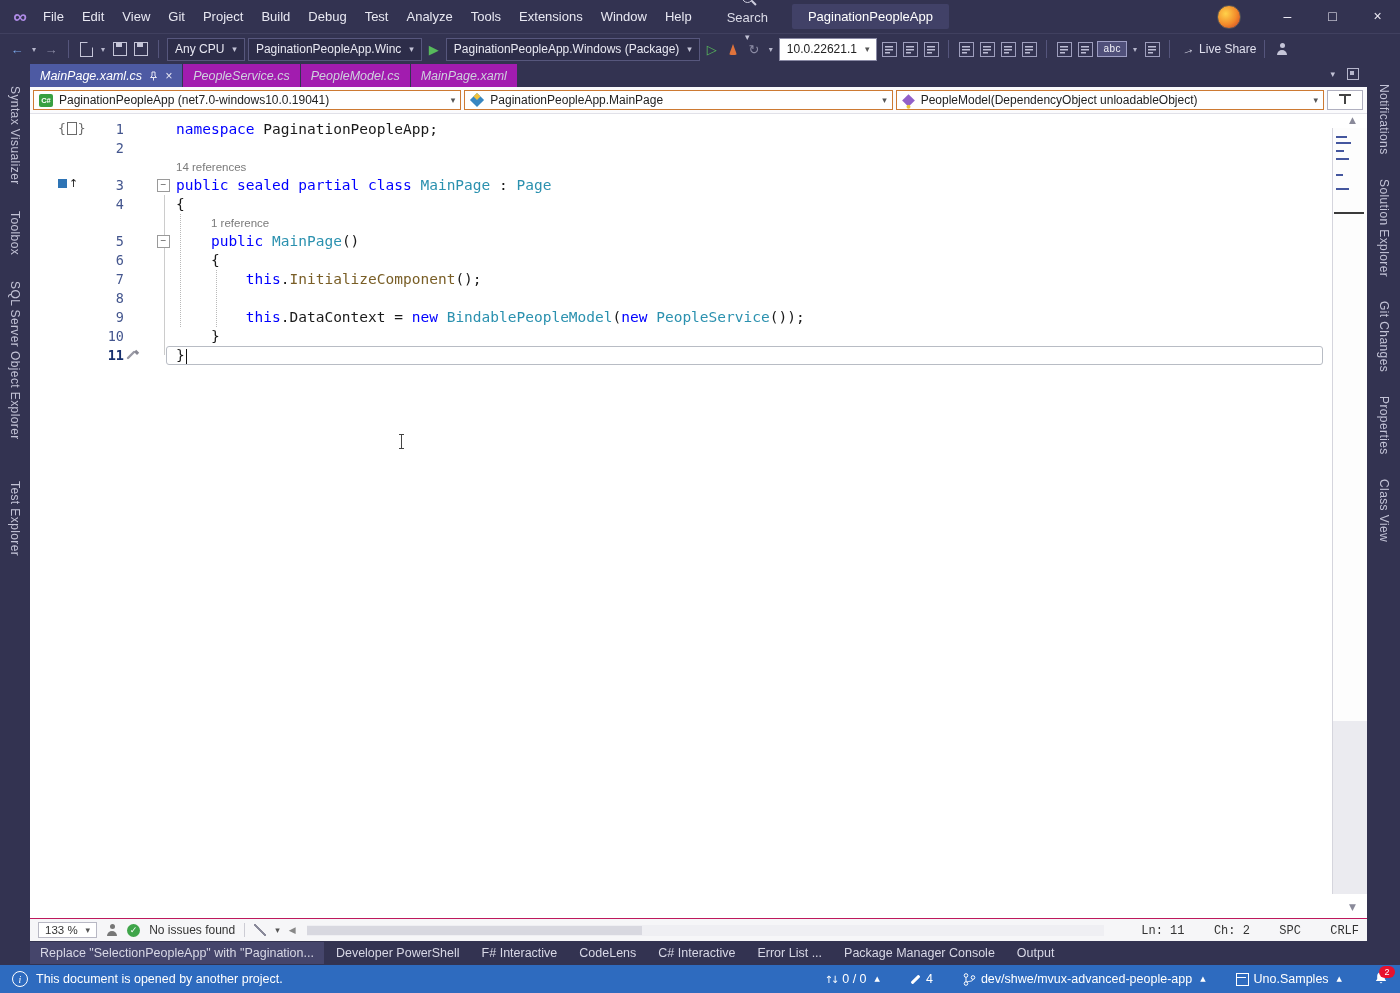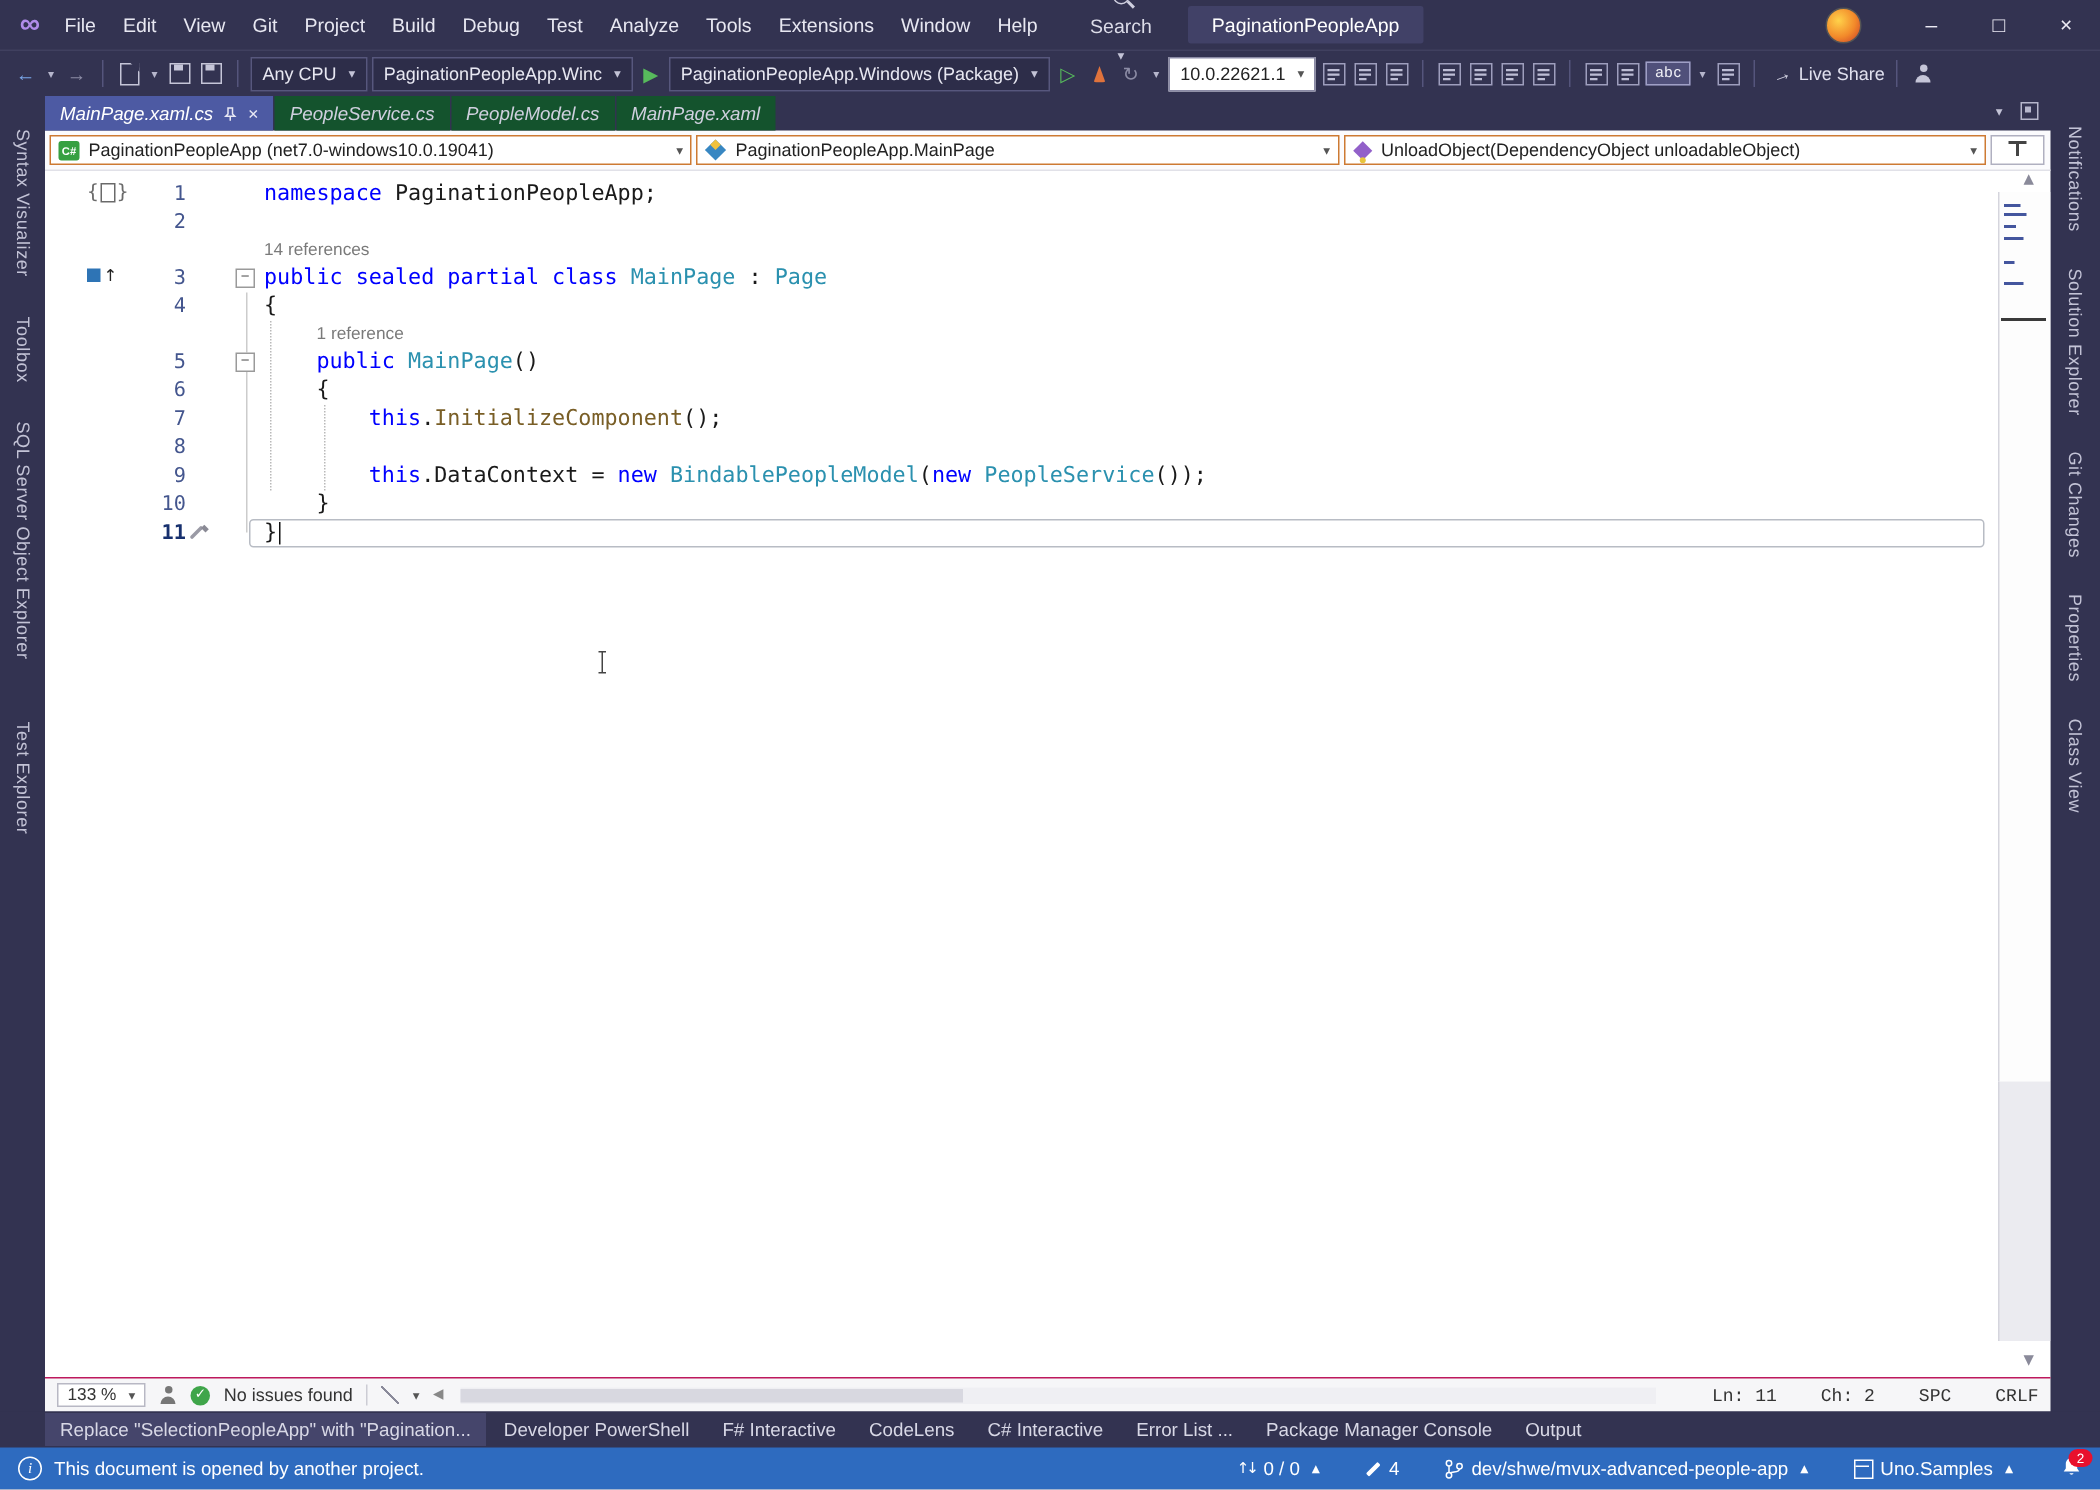--- a/index.html
+++ b/index.html
@@ -56,21 +56,21 @@
   .rail{width:30px;flex:none;display:flex;flex-direction:column;align-items:center;padding-top:22px;gap:26px;}
   .rail.right{width:33px;padding-top:20px;gap:24px;}
   .rail-tab{writing-mode:vertical-rl;font-size:12px;color:#c3c3d6;letter-spacing:.4px;white-space:nowrap;}
   .rail.left .rail-tab:nth-of-type(4){margin-top:16px;}
 
   .editor-zone{flex:1;display:flex;flex-direction:column;min-width:0;}
 
   
   .tabstrip{height:23px;display:flex;align-items:flex-end;position:relative;flex:none;}
   .doc-tab{height:23px;display:flex;align-items:center;padding:0 10px;font-size:12.5px;
-    color:#cfd0de;background:#14532d;margin-right:1px;gap:7px;white-space:nowrap;}
+    color:#cfd0de;background:#a21caf;margin-right:1px;gap:7px;white-space:nowrap;}
   .doc-tab.active{background:#4d5aa3;color:#fff;}
   .doc-tab .pin-icon,.doc-tab .close-icon{display:none;}
   .doc-tab.active .pin-icon{display:inline-flex;}
   .doc-tab.active .close-icon{display:inline-flex;font-size:12px;line-height:1;color:#e8e8f4;}
   .strip-icons{position:absolute;right:8px;top:4px;display:flex;gap:12px;align-items:center;}
   .boxdot{width:10px;height:10px;border:1px solid #b6b6cc;position:relative;}
   .boxdot::after{content:"";position:absolute;left:2px;top:2px;width:4px;height:4px;background:#b6b6cc;}
 
   
   .navbar{height:22px;background:#fbfbfd;display:flex;align-items:center;gap:3px;
@@ -333,21 +333,21 @@
           <span>PaginationPeopleApp (net7.0-windows10.0.19041)</span>
           <span class="cdn">▾</span>
         </div>
         <div class="bc">
           <span class="class-glyph"></span>
           <span>PaginationPeopleApp.MainPage</span>
           <span class="cdn">▾</span>
         </div>
         <div class="bc">
           <span class="method-glyph"></span>
-          <span>UnloadObject(DependencyObject unloadableObject)</span>
+          <span>PeopleModel(DependencyObject unloadableObject)</span>
           <span class="cdn">▾</span>
         </div>
         <div class="split-btn">
             <span class="split-glyph"></span>
           </div>
       </div>
 
       <div class="editor">
         <div id="code-rows">
             <div class="crow"><span class="gut"></span><span class="lnum">1</span><span class="fold-col"></span><span class="code-text"><span class="tok kw">namespace</span><span class="tok pl"> PaginationPeopleApp;</span></span></div>

